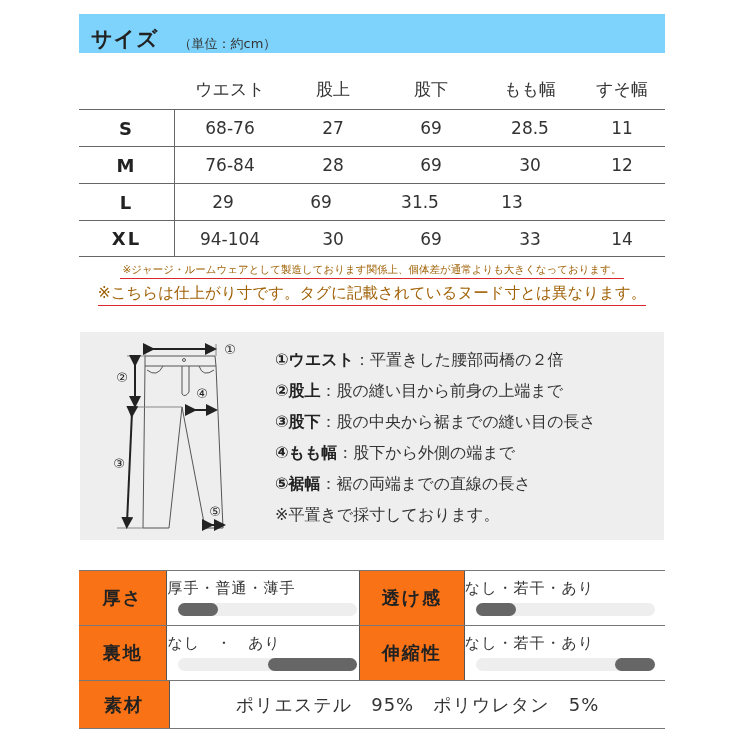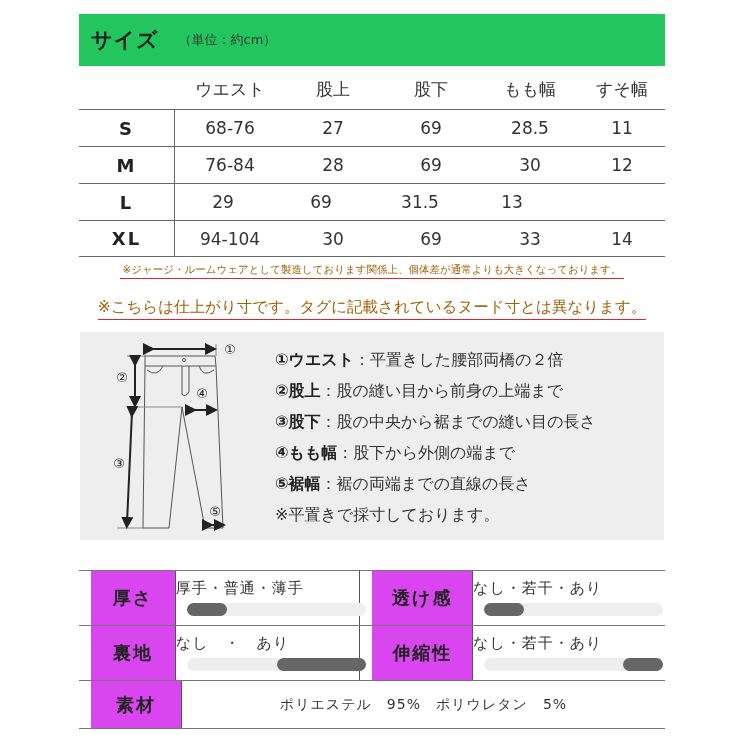--- a/index.html
+++ b/index.html
@@ -1,58 +1,58 @@
 <!DOCTYPE html>
 <html><head>
   <meta charset="utf-8">
   <style>
     * { box-sizing: border-box; margin: 0; padding: 0; }
     html, body { width: 740px; height: 740px; background: #ffffff; overflow: hidden; }
     body { position: relative; font-family: "DejaVu Sans", sans-serif; color: #333; }
 
     .title-bar {
-      position: absolute; left: 79px; top: 14px; width: 586px; height: 52px;
-      background: #22c55e; display: flex; align-items: center; padding-left: 12px;
+      position: absolute; left: 79px; top: 14px; width: 586px; height: 39px;
+      background: #7dd3fc; display: flex; align-items: flex-end; padding-left: 12px;
     }
     .title-bar .t-main { font-size: 21px; font-weight: bold; color: #222; letter-spacing: 1px; }
     .title-bar .t-sub { font-size: 13px; color: #333; margin-left: 20px; }
 
     
     .size-table { position: absolute; left: 79px; top: 70px; width: 586px; }
     .size-head { height: 39px; display: flex; align-items: center; }
     .size-row { height: 37px; display: flex; align-items: center; border-top: 1px solid #666; }
     .size-row.last { border-bottom: 1px solid #666; }
     .cell-label { width: 96px; text-align: center; font-weight: bold; font-size: 18px; color: #222; height: 100%; display:flex; align-items:center; justify-content:center; border-right: 1px solid #666; letter-spacing: 2px; }
     .size-head .cell-label { border-right: none; }
     .cell { text-align: center; font-size: 17px; color: #333; }
     .c1 { width: 110px; } .c2 { width: 96px; } .c3 { width: 100px; } .c4 { width: 98px; } .c5 { width: 86px; }
 
     .notes { position: absolute; left: 79px; top: 258px; width: 586px; text-align: center; color: #a16207; }
     .note-s { font-size: 10.5px; line-height: 17px; display: inline-block; border-bottom: 1px solid #d9262c; padding: 0 2px; }
-    .note-l { font-size: 15.5px; line-height: 24px; display: inline-block; border-bottom: 1px solid #d9262c; margin-top: 16px; }
+    .note-l { font-size: 15.5px; line-height: 24px; display: inline-block; border-bottom: 1px solid #d9262c; margin-top: 2px; }
 
     
     .diagram { position: absolute; left: 80px; top: 332px; width: 584px; height: 208px; background: #eeeeee; }
     .diagram svg { position: absolute; left: 25px; top: 4px; }
     .legend { position: absolute; left: 195px; top: 12px; }
     .legend-line { font-size: 16px; line-height: 31px; color: #333; white-space: nowrap; }
     .legend-line b { color: #222; }
 
     
     .spec { position: absolute; left: 79px; top: 570px; width: 586px; border-top: 1px solid #777; }
     .spec-row { display: flex; height: 55px; border-bottom: 1px solid #777; }
     .spec-row.mat { height: 48px; }
-    .spec-label { width: 91px; background: #d946ef; font-weight: bold; font-size: 18px; color: #222; display: flex; align-items: center; justify-content: center; letter-spacing: 2px; border-right: 1px solid #555; margin-left: 12px; }
+    .spec-label { width: 91px; background: #f97316; font-weight: bold; font-size: 18px; color: #222; display: flex; align-items: center; justify-content: center; letter-spacing: 2px; border-right: 1px solid #555; }
     .spec-val { width: 198px; position: relative; border-right: 1px solid #555; }
     .spec-val.right { border-right: none; width: 206px; }
     .spec-label.mid { width: 108px; }
     .spec-val .opts { position: absolute; top: 8px; left: 0; right: 0; text-align: left; font-size: 15px; color: #333; letter-spacing: 1px; }
     .track { position: absolute; top: 32px; left: 11px; width: 179px; height: 13px; background: #eeeeee; border-radius: 7px; }
     .knob { position: absolute; top: 0; height: 13px; background: #666666; border-radius: 7px; }
-    .spec-mat { flex: 1; display: flex; align-items: center; justify-content: center; font-size: 14px; color: #333; word-spacing: 10px; letter-spacing: 1px; }
+    .spec-mat { flex: 1; display: flex; align-items: center; justify-content: center; font-size: 18px; color: #333; word-spacing: 10px; letter-spacing: 1px; }
   </style>
 </head>
 <body>
 
 <div class="title-bar">
   <span class="t-main">サイズ</span>
   <span class="t-sub">（単位：約cm）</span>
 </div>
 
 <div class="size-table">

